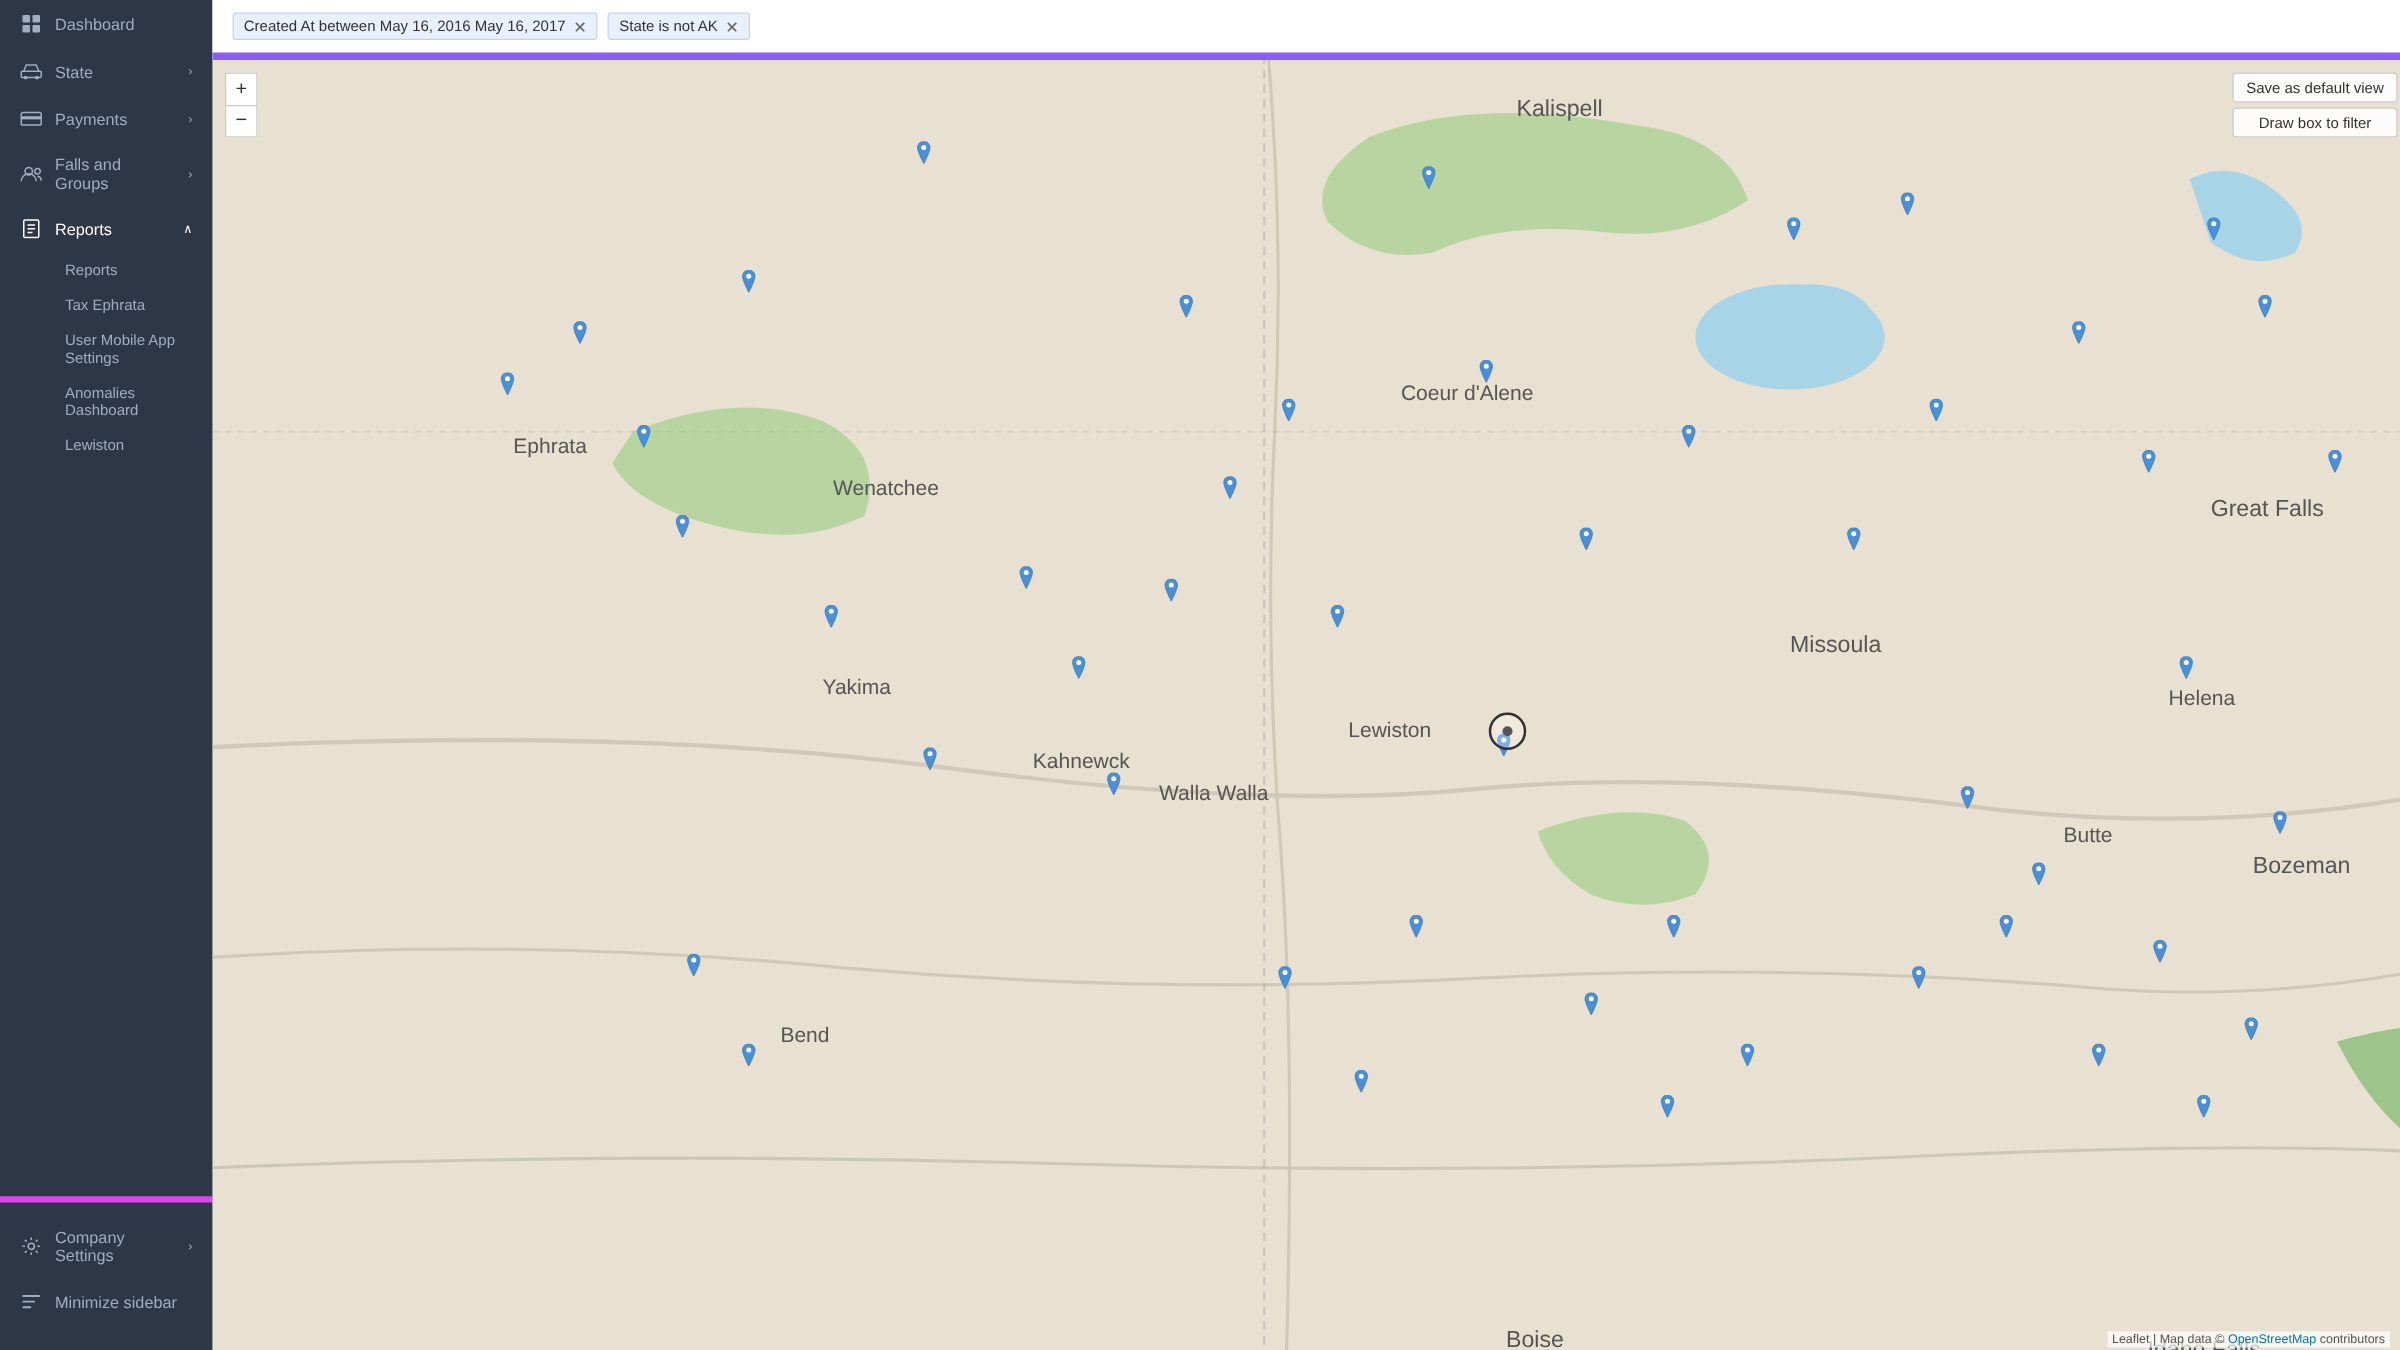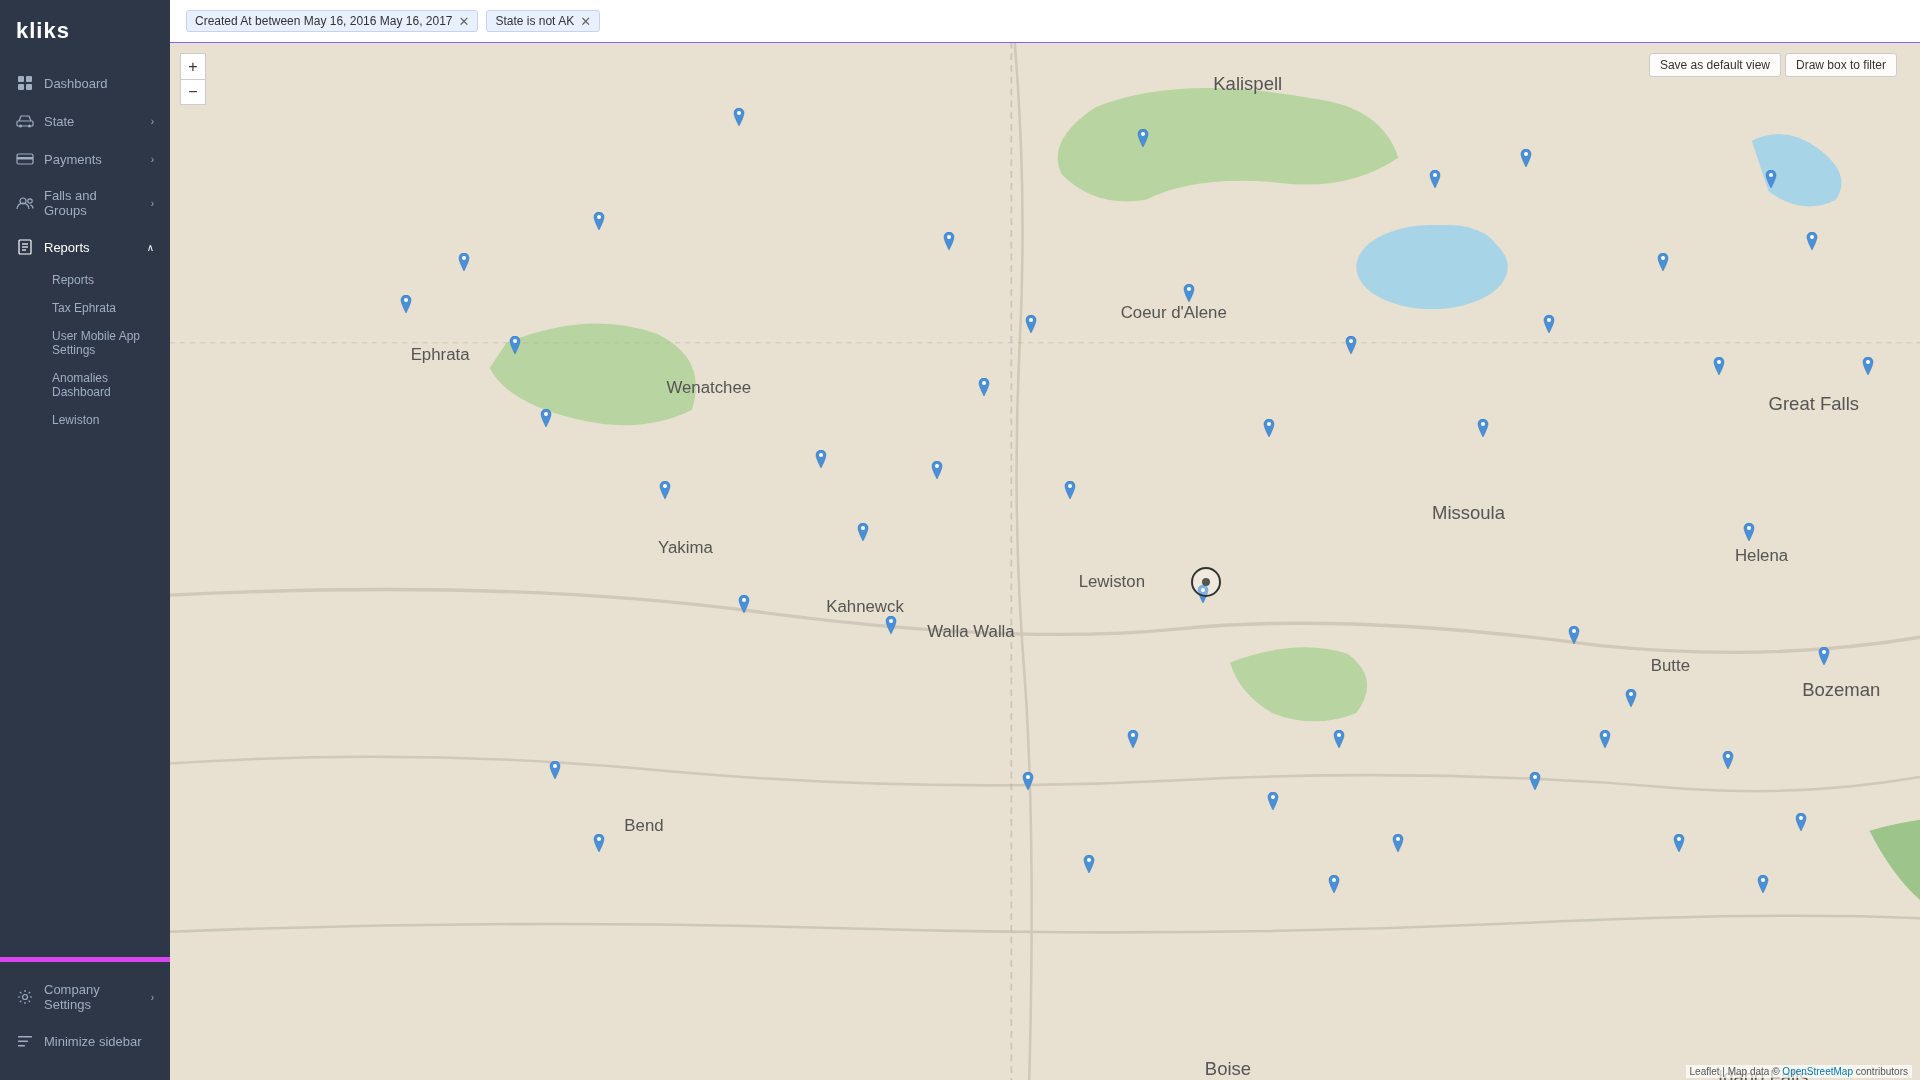--- a/index.html
+++ b/index.html
@@ -70,21 +70,21 @@
       position: relative;
     }
 
     
     .filter-bar {
       background: #fff;
       padding: 10px 16px;
       display: flex;
       align-items: center;
       gap: 8px;
-      border-bottom: 1px solid #8b5cf6;
+      border-bottom: 6px solid #8b5cf6;
       min-height: 40px;
     }
 
     .filter-tag {
       display: flex;
       align-items: center;
       background: #e8f0fe;
       border: 1px solid #c5d3f0;
       border-radius: 3px;
       padding: 3px 8px;
@@ -136,23 +136,23 @@
       cursor: pointer;
       font-size: 16px;
       color: #333;
       line-height: 1;
     }
     .map-btn:first-child { border-bottom: none; }
 
     .map-actions {
       position: absolute;
       top: 10px;
-      right: 23px;
-      display: flex;
-      flex-direction: row;
+      right: 2px;
+      display: flex;
+      flex-direction: column;
       gap: 4px;
       z-index: 10;
     }
     .map-action-btn {
       background: rgba(255,255,255,0.9);
       border: 1px solid #ccc;
       border-radius: 3px;
       padding: 4px 10px;
       font-size: 12px;
       color: #333;
@@ -198,23 +198,20 @@
       width: 8px;
       height: 8px;
       background: #555;
       border-radius: 50%;
     }
   </style>
 </head>
 <body>
 
 <aside class="sidebar">
-  <div class="sidebar-logo">
-    <span class="logo-text">kliks</span>
-  </div>
 
   <nav class="nav-section">
 
     <div class="nav-item">
       <span class="nav-icon">
         <svg width="16" height="16" viewBox="0 0 16 16" fill="none">
           <rect x="1" y="1" width="6" height="6" rx="1" fill="#a0aec0"></rect>
           <rect x="9" y="1" width="6" height="6" rx="1" fill="#a0aec0"></rect>
           <rect x="1" y="9" width="6" height="6" rx="1" fill="#a0aec0"></rect>
           <rect x="9" y="9" width="6" height="6" rx="1" fill="#a0aec0"></rect>

